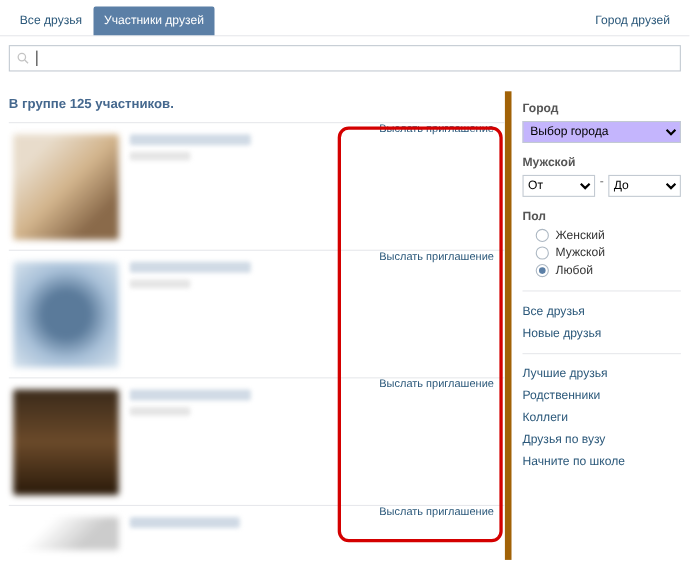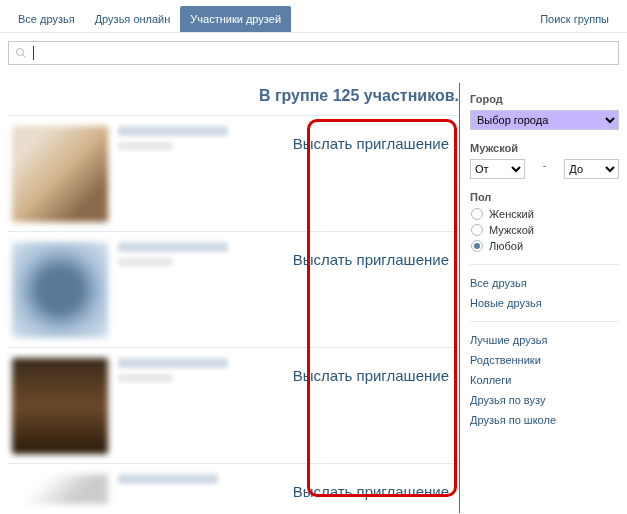--- a/index.html
+++ b/index.html
@@ -66,22 +66,21 @@
       padding: 0 8px;
     }
     .main {
       flex: 1;
       min-width: 0;
     }
     .count-header {
       color: #45688e;
       font-weight: bold;
       padding: 14px 0 10px 0;
-      font-size: 16px;
-      text-align: right;
+      font-size: 12px;
     }
     .member-list {
       position: relative;
     }
     .highlight-box {
       position: absolute;
       right: 2px;
       top: 4px;
       width: 150px;
       height: 378px;
@@ -125,29 +124,29 @@
     }
     .member-sub {
       background: rgba(150,150,150,0.25);
       height: 8px;
       width: 55px;
       filter: blur(2px);
       border-radius: 2px;
     }
     .invite-link {
       color: #2b587a;
-      font-size: 15px;
+      font-size: 10px;
       position: absolute;
       right: 10px;
-      top: 19px;
+      top: 0;
       cursor: pointer;
     }
     .sidebar {
       width: 160px;
-      border-left: 1px solid #a16207;
+      border-left: 6px solid #a16207;
       padding: 10px 0 10px 10px;
       margin-top: 10px;
     }
     .sidebar-label {
       font-weight: bold;
       color: #555;
       font-size: 11px;
       margin-bottom: 5px;
     }
     .sidebar-block {
@@ -158,35 +157,35 @@
       font-size: 11px;
       font-family: inherit;
       height: 20px;
       border: 1px solid #c3cad2;
       background: #c4b5fd;
       padding: 0 2px;
     }
     .age-row {
       display: flex;
       align-items: flex-start;
-      gap: 18px;
+      gap: 4px;
     }
     .age-row select {
       flex: 1;
       font-size: 11px;
       font-family: inherit;
       height: 20px;
       border: 1px solid #c3cad2;
       background: #fff;
     }
     .age-dash { color: #666; }
     .radio-row {
       display: flex;
       align-items: flex-start;
-      margin: 4px 1px;
+      margin: 4px 12px;
       cursor: pointer;
     }
     .radio-circle {
       width: 12px; height: 12px;
       border: 1px solid #adb8c3;
       border-radius: 50%;
       margin-right: 6px;
       display: flex;
       align-items: center;
       justify-content: center;
@@ -212,24 +211,23 @@
       font-size: 11px;
       padding: 4px 0;
       cursor: pointer;
     }
   </style>
 </head>
 <body>
 
 <div class="tabs">
   <div class="tab">Все друзья</div>
-  <div class="tab">Друзья онлайн</div>
   <div class="tab active">Участники друзей</div>
   <div class="tab-spacer"></div>
-  <div class="tab">Поиск группы</div>
+  <div class="tab">Город друзей</div>
 </div>
 
 <div class="search-row">
   <div class="search-box">
     <span class="icon">
       <svg viewBox="0 0 16 16" width="12" height="12">
           <circle cx="6.5" cy="6.5" r="4.5" fill="none" stroke="#888" stroke-width="1.5"></circle>
           <line x1="10" y1="10" x2="14" y2="14" stroke="#888" stroke-width="1.5"></line>
         </svg>
     </span>
@@ -322,16 +320,16 @@
     <div class="filter-links">
       <a class="filter-link">Все друзья</a>
       <a class="filter-link">Новые друзья</a>
     </div>
 
     <div class="filter-links second">
       <a class="filter-link">Лучшие друзья</a>
       <a class="filter-link">Родственники</a>
       <a class="filter-link">Коллеги</a>
       <a class="filter-link">Друзья по вузу</a>
-      <a class="filter-link">Друзья по школе</a>
+      <a class="filter-link">Начните по школе</a>
     </div>
   </div>
 </div>
 
 </body></html>

